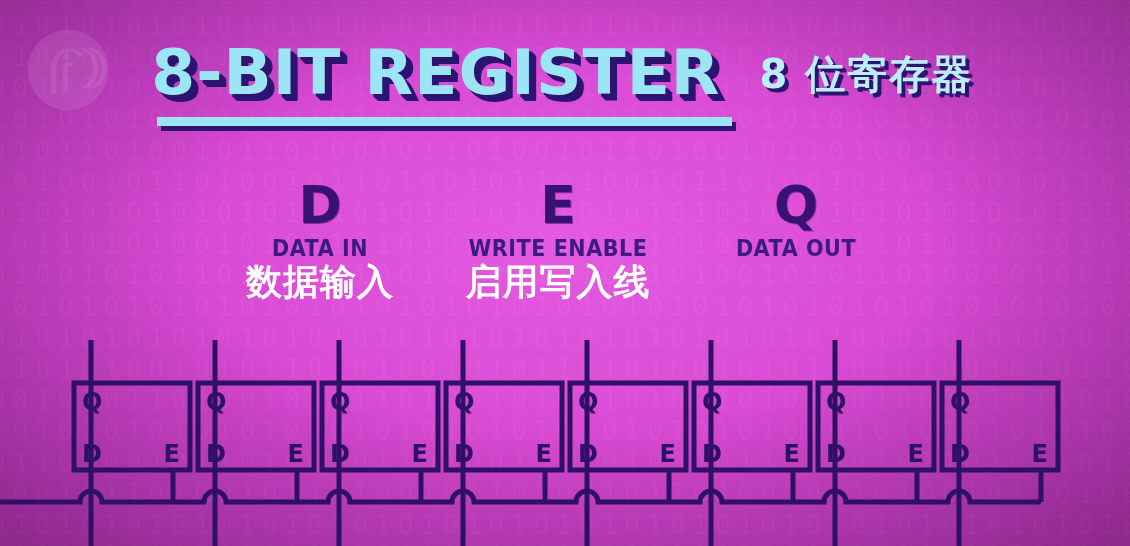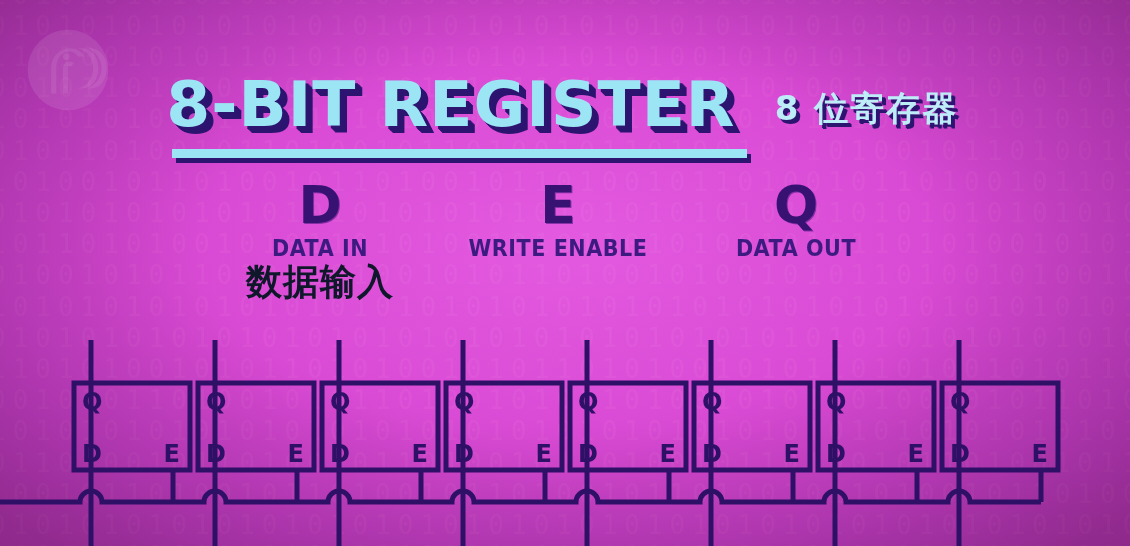--- a/index.html
+++ b/index.html
@@ -39,21 +39,21 @@
   
   #pbs-logo{
     position:absolute; left:26px; top:28px;
     width:84px; height:84px;
     opacity:.17;
   }
 
   
   #header{
     position:absolute; left:0; top:36px; width:1130px;
-    display:flex; align-items:baseline; justify-content:center; gap:28px;margin-top:32px;
+    display:flex; align-items:baseline; justify-content:center; gap:28px;
   }
   #title-block{ position:relative; }
   .title-en{
     font-family:"DejaVu Sans", sans-serif;
     font-weight:700;
     font-size:62px;
     letter-spacing:1px;
     color:#9ce5f5;
     text-shadow:
        3px 3px 0 #2c1470,
@@ -67,21 +67,21 @@
   #title-underline{
     position:relative;
     margin-top:8px;
     height:9px;
     background:#9ce5f5;
     box-shadow:4px 5px 0 #2c1470;
   }
   .title-zh{
     font-family:"DejaVu Sans", sans-serif;
     font-weight:700;
-    font-size:34px;
+    font-size:40px;
     letter-spacing:2px;
     color:#bdeef8;
     text-shadow:3px 3px 0 #2c1470, 4px 4px 0 #2c1470;
     white-space:nowrap;
     position:relative;
     top:-6px;
   }
 
   
   #pin-labels{
@@ -110,21 +110,21 @@
     color:#3c1a80;
     transform:scaleX(.9);
     margin-top:2px;
   }
   .pin-zh{
     font-family:"DejaVu Sans", sans-serif;
     font-weight:700;
     font-size:36px;
     line-height:42px;
     letter-spacing:1px;
-    color:#0f172a;
+    color:#ffffff;
     margin-top:-1px;
   }
 
   
   #circuit{ position:absolute; left:0; top:0; width:1130px; height:546px; }
 </style>
 </head>
 <body>
 
 <div id="bg-base"></div>
@@ -192,20 +192,21 @@
 
   <div class="pin-group" style="left:190px;">
     <div class="pin-letter">D</div>
     <div class="pin-en">DATA IN</div>
     <div class="pin-zh">数据输入</div>
   </div>
 
   <div class="pin-group" style="left:428px;">
     <div class="pin-letter">E</div>
     <div class="pin-en">WRITE ENABLE</div>
+    <div class="pin-zh">启用写入线</div>
   </div>
 
   <div class="pin-group" style="left:666px;">
     <div class="pin-letter">Q</div>
     <div class="pin-en">DATA OUT</div>
   </div>
 
 </div>
 
 <svg id="circuit" viewBox="0 0 1130 546">

